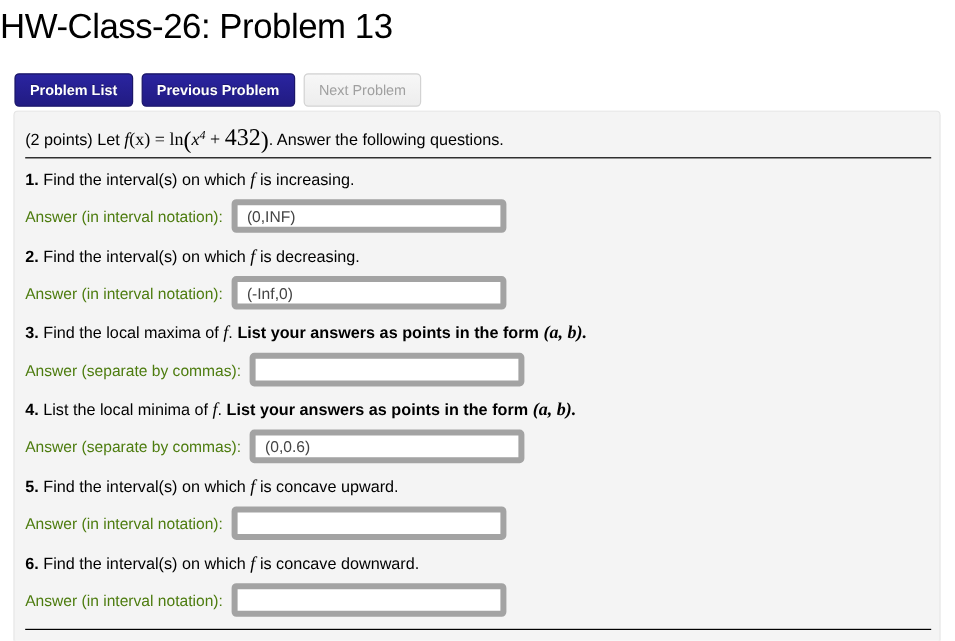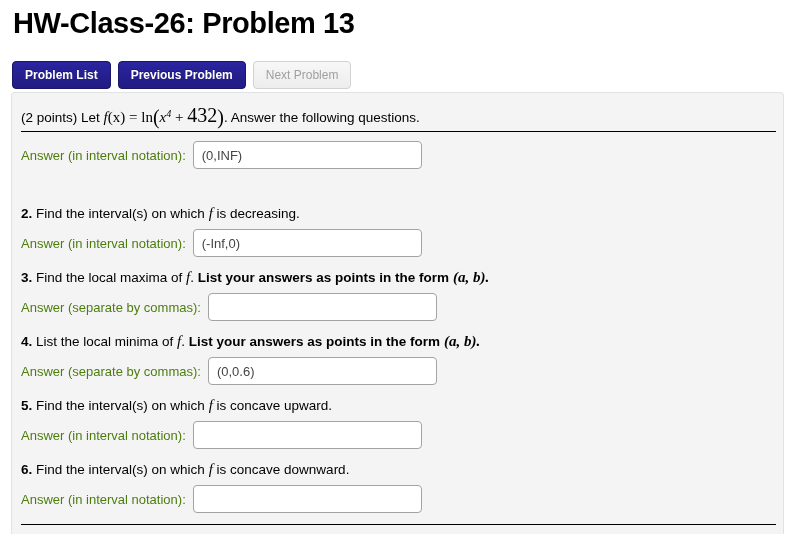--- a/index.html
+++ b/index.html
@@ -12,24 +12,24 @@
     height: 534px;
     overflow: hidden;
     font-family: "Liberation Sans", sans-serif;
     color: #000000;
     -webkit-font-smoothing: antialiased;
   }
 
   
   .page-title {
     position: absolute;
-    left: 13px;
+    left: 0;
     top: 6px;
     font-size: 29px;
-    font-weight: bold;
+    font-weight: normal;
     letter-spacing: -0.4px;
     line-height: 34px;
     color: #000;
   }
 
   
   .button-bar {
     position: absolute;
     left: 12px;
     top: 61px;
@@ -170,21 +170,21 @@
     line-height: 17px;
     white-space: nowrap;
     color: #4d7c0f;
   }
   .answer-input {
     box-sizing: border-box;
     width: 229px;
     height: 28px;
     margin-left: 7px;
     background: #ffffff;
-    border: 1px solid #a3a3a3;
+    border: 5px solid #a3a3a3;
     border-radius: 4px;
     padding: 0 8px;
     font-family: "Liberation Sans", sans-serif;
     font-size: 13px;
     color: #444;
     outline: none;
   }
   .answer-input::placeholder { color: #777; }
 
   
@@ -214,20 +214,26 @@
     <span class="mathvar">f</span><span class="mathop">(x)</span>
     <span class="mathop">=</span>
     <span class="mathop">ln</span><span class="bigparen">(</span><span class="mathvar">x</span><span class="sup">4</span>
     <span class="mathop">+</span>
     <span class="mathnum">432</span><span class="bigparen">)</span><span>. Answer the following questions.</span>
   </div>
 
   <div class="hr-top"></div>
 
   <div class="question" id="q1">
+    <div class="q-prompt">
+      <span class="q-num">1.</span>
+      <span>Find the interval(s) on which</span>
+      <span class="mathvar">f</span>
+      <span>is increasing.</span>
+    </div>
     <div class="answer-row">
       <span class="answer-label">Answer (in interval notation):</span>
       <input class="answer-input" type="text" value="(0,INF)" style="">
     </div>
   </div>
 
   <div class="question" id="q2">
     <div class="q-prompt">
       <span class="q-num">2.</span>
       <span>Find the interval(s) on which</span>

